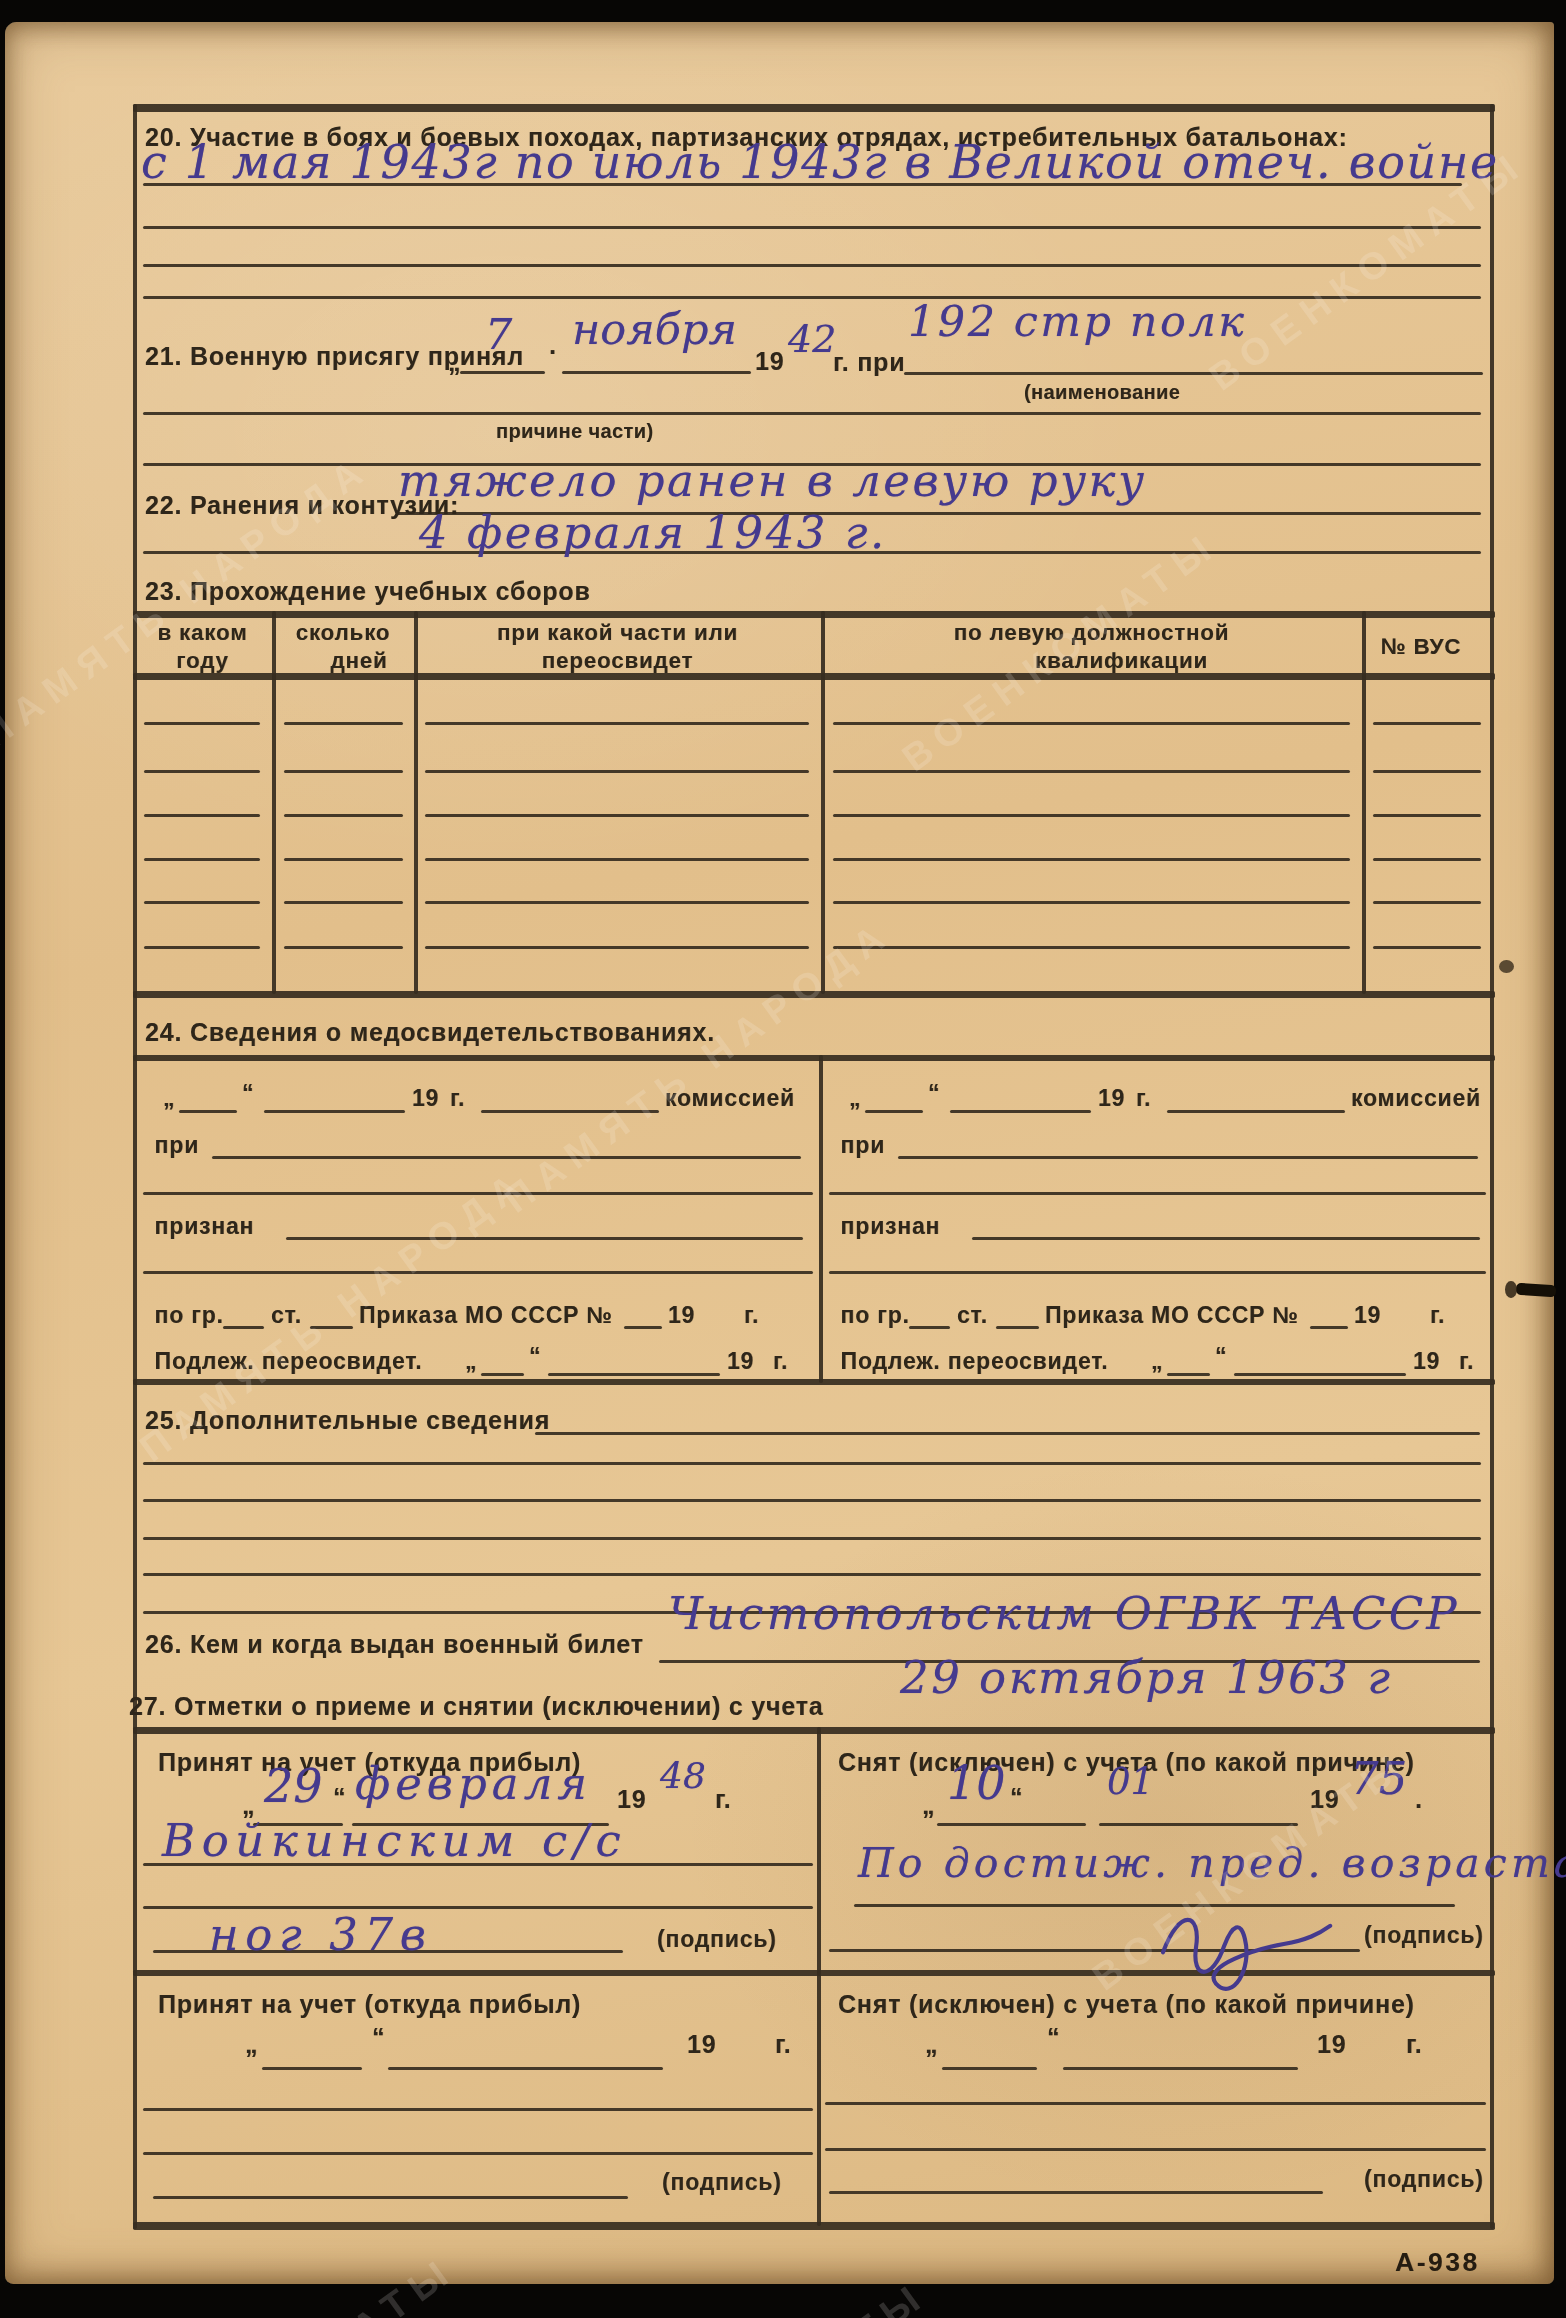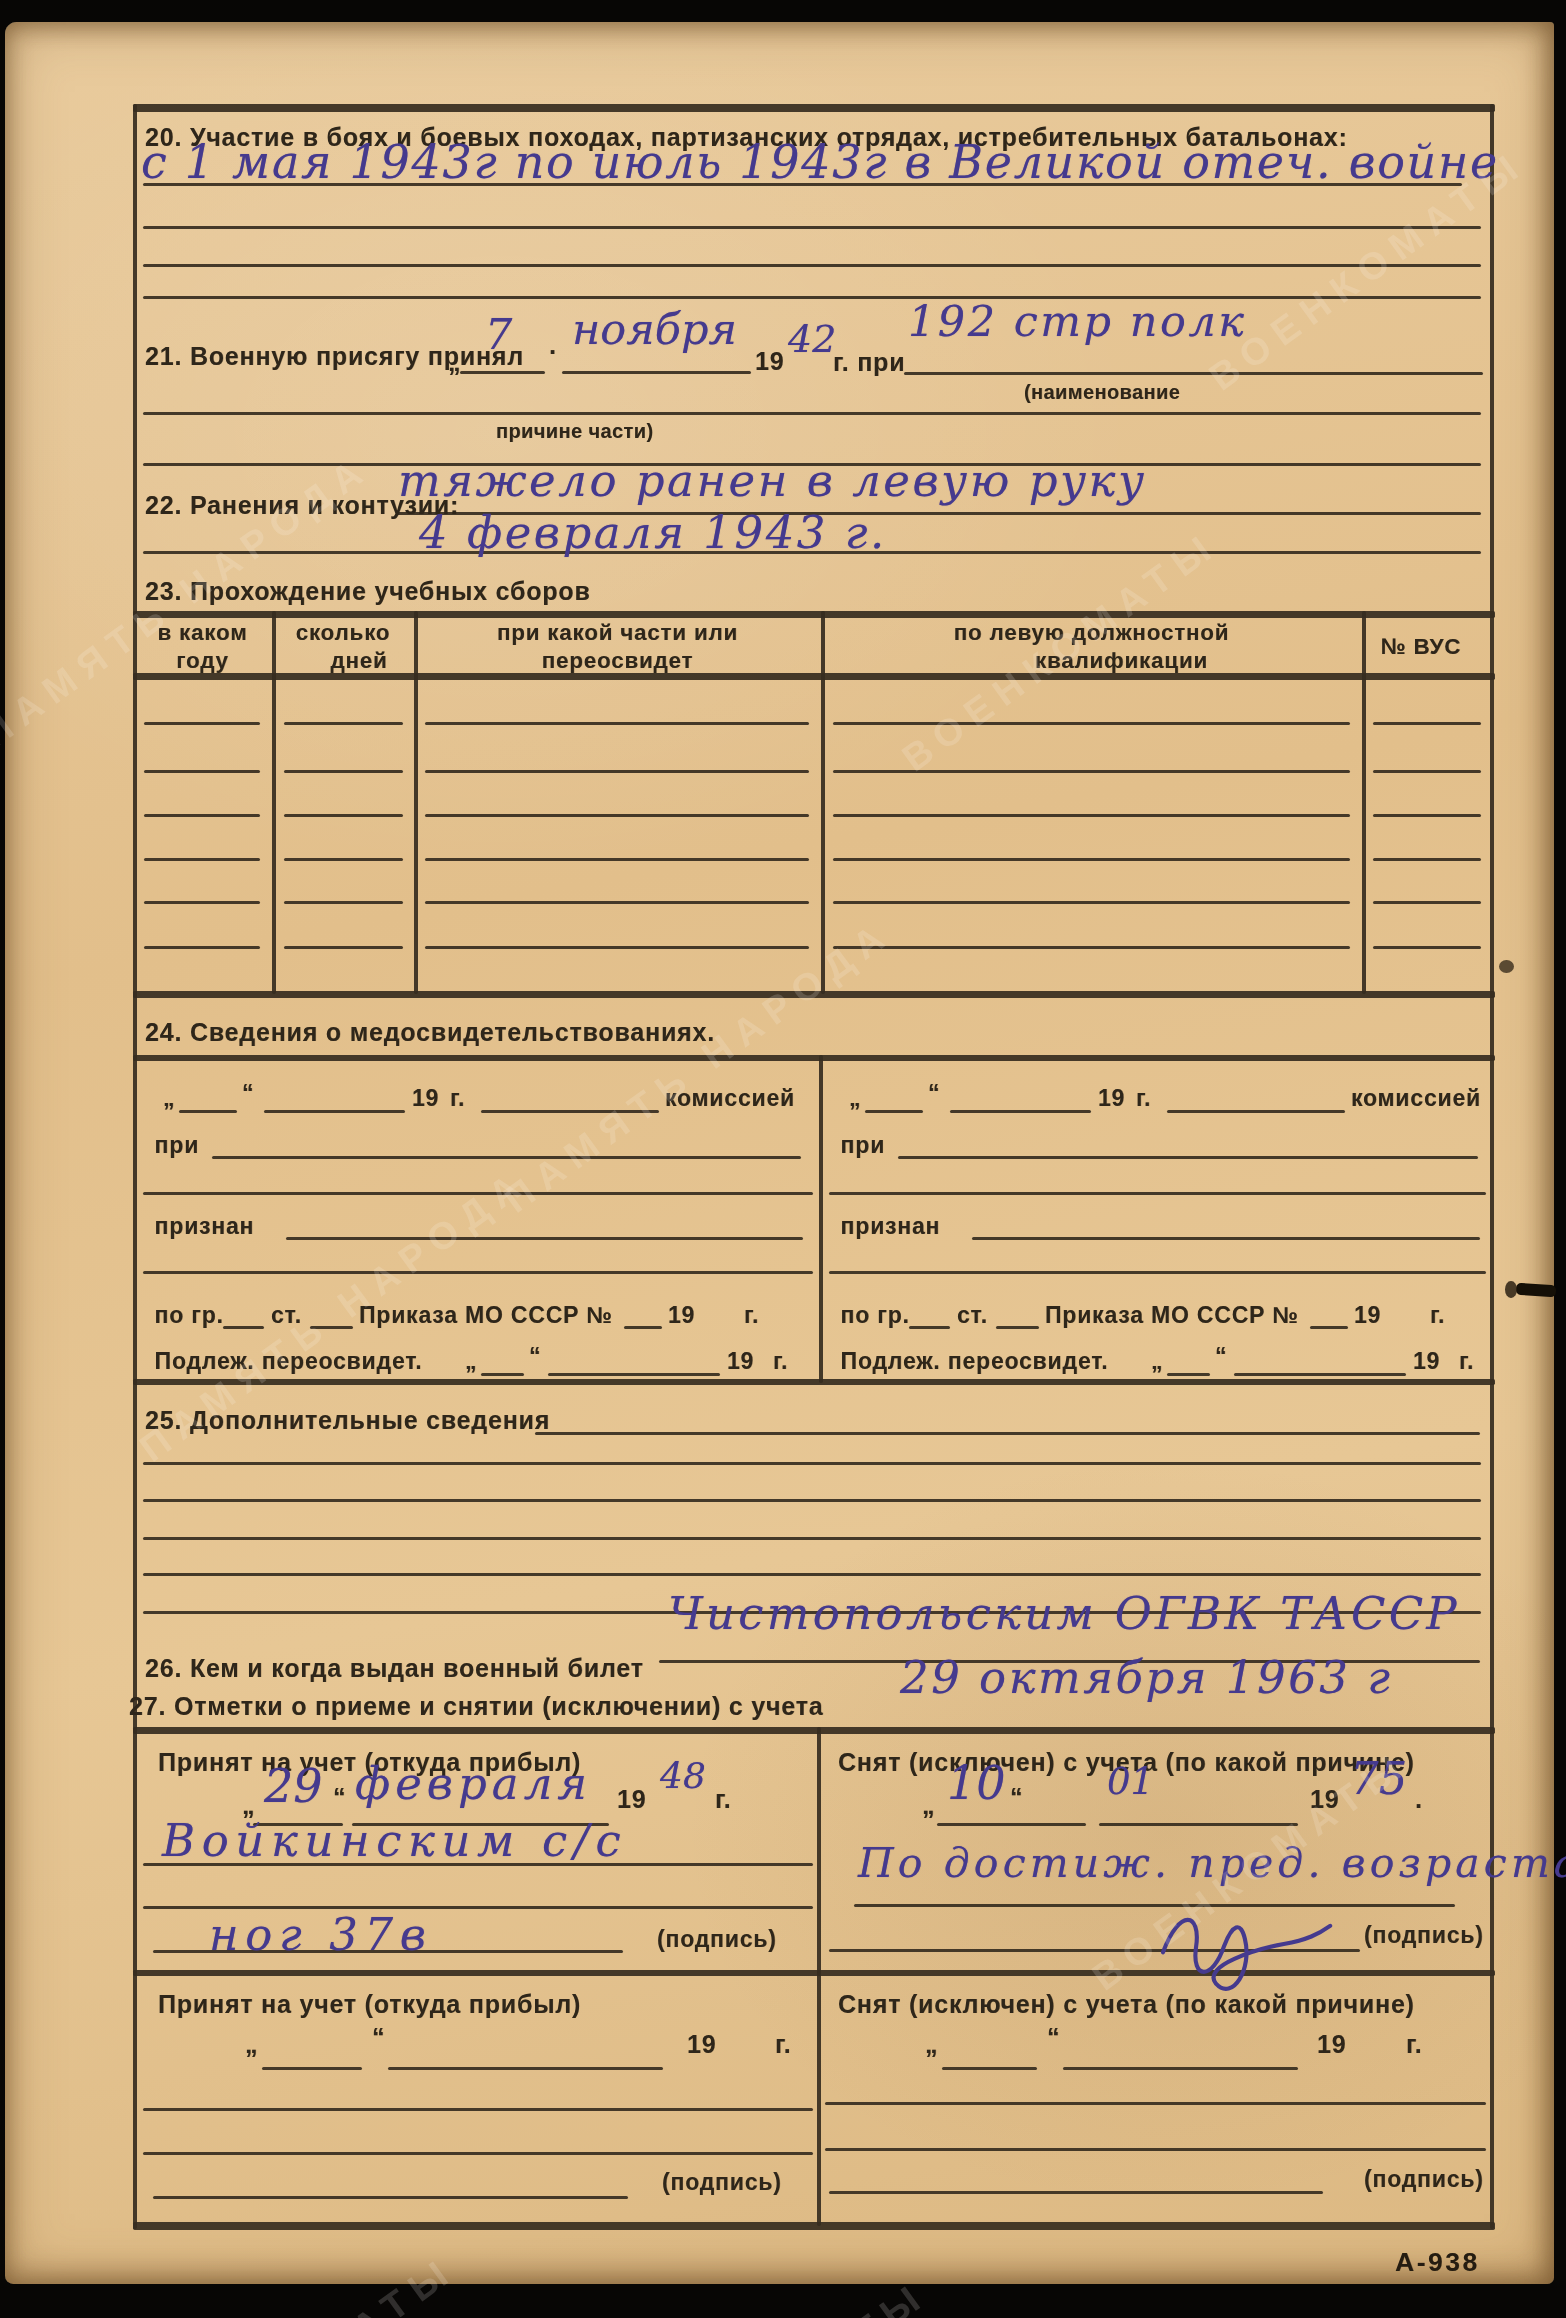--- a/index.html
+++ b/index.html
@@ -196,21 +196,21 @@
 </div>
 
 <div class="print t30" style="left:145px;top:1406px;">25. Дополнительные сведения</div>
 <div class="rule thin" style="left:535px;top:1432px;width:945px;"></div>
 <div class="rule thin" style="left:143px;top:1462px;width:1338px;"></div>
 <div class="rule thin" style="left:143px;top:1499px;width:1338px;"></div>
 <div class="rule thin" style="left:143px;top:1537px;width:1338px;"></div>
 <div class="rule thin" style="left:143px;top:1573px;width:1338px;"></div>
 <div class="rule thin" style="left:143px;top:1611px;width:1338px;"></div>
 
-<div class="print t30" style="left:145px;top:1630px;margin-top:24px;">26. Кем и когда выдан военный билет</div>
+<div class="print t30" style="left:145px;top:1630px;">26. Кем и когда выдан военный билет</div>
 <div class="hw" style="left:668px;top:1591px;font-size:45px;letter-spacing:3.3px;">Чистопольским ОГВК ТАССР</div>
 <div class="rule thin" style="left:659px;top:1660px;width:821px;"></div>
 
 <div class="print t30" style="left:129px;top:1692px;">27. Отметки о приеме и снятии (исключении) с учета</div>
 <div class="hw" style="left:900px;top:1655px;font-size:45px;letter-spacing:2.5px;">29 октября 1963 г</div>
 
 <div class="rule" style="left:133px;top:1727px;width:1362px;height:6.6px;"></div>
 <div class="rule" style="left:133px;top:1970px;width:1362px;height:5.8px;"></div>
 <div class="rule vert" style="left:817px;top:1727px;height:499px;"></div>
 

